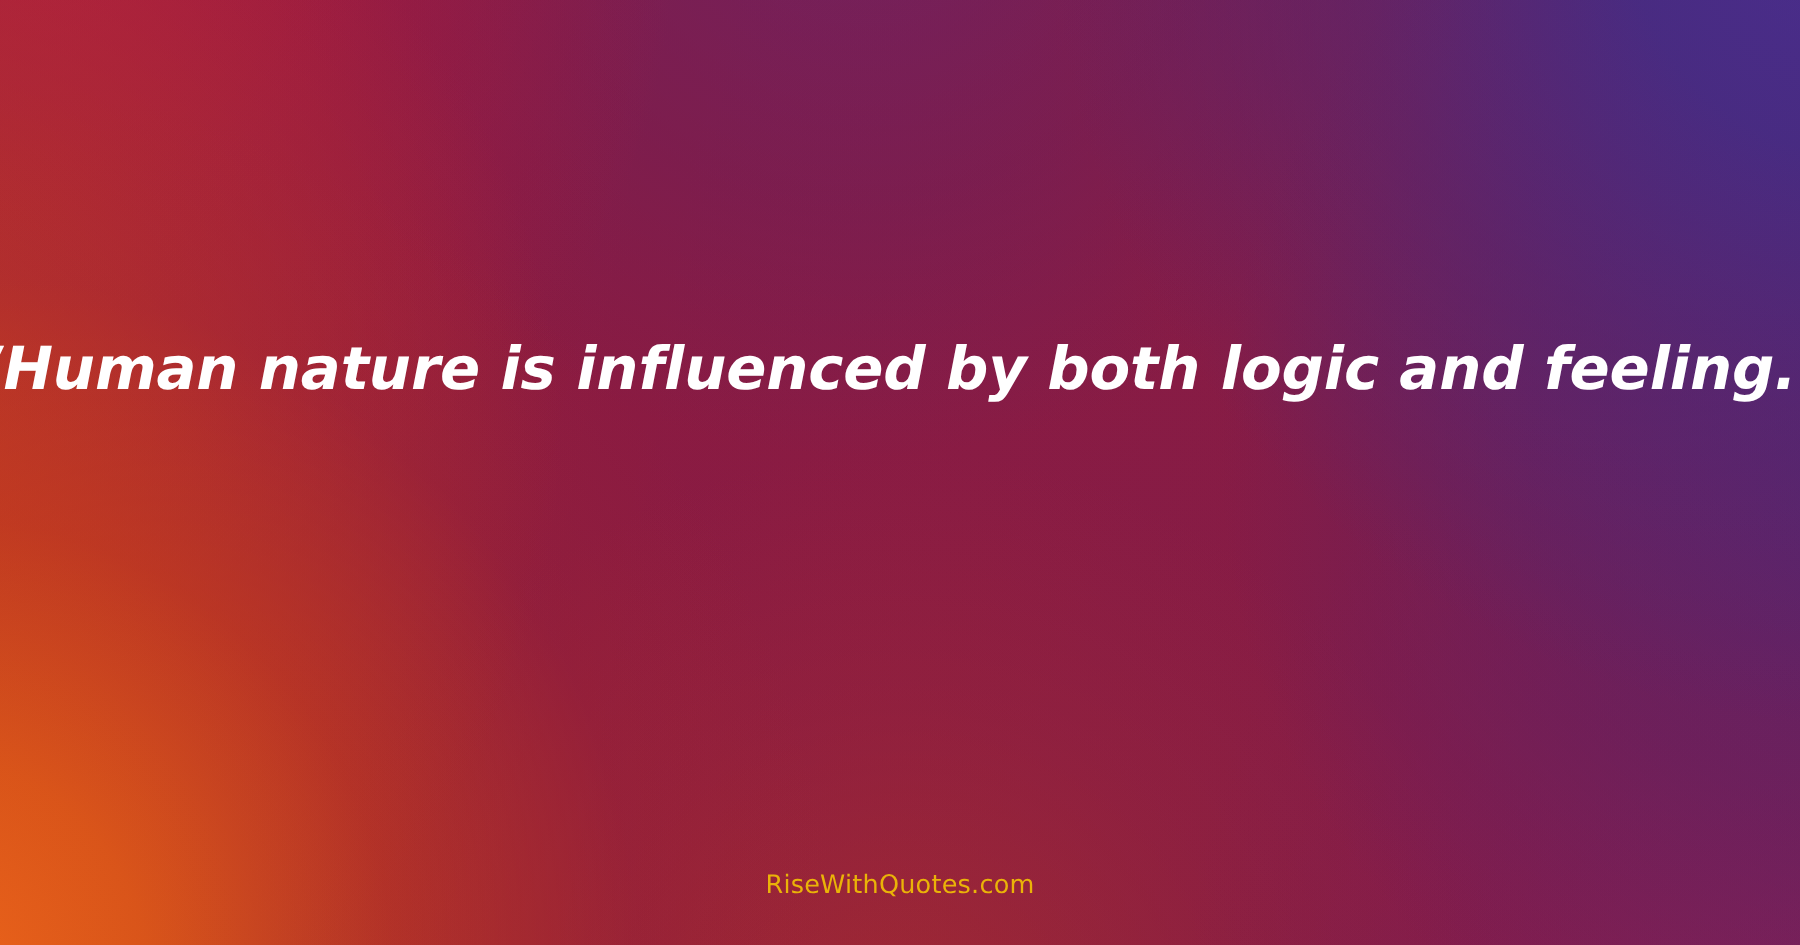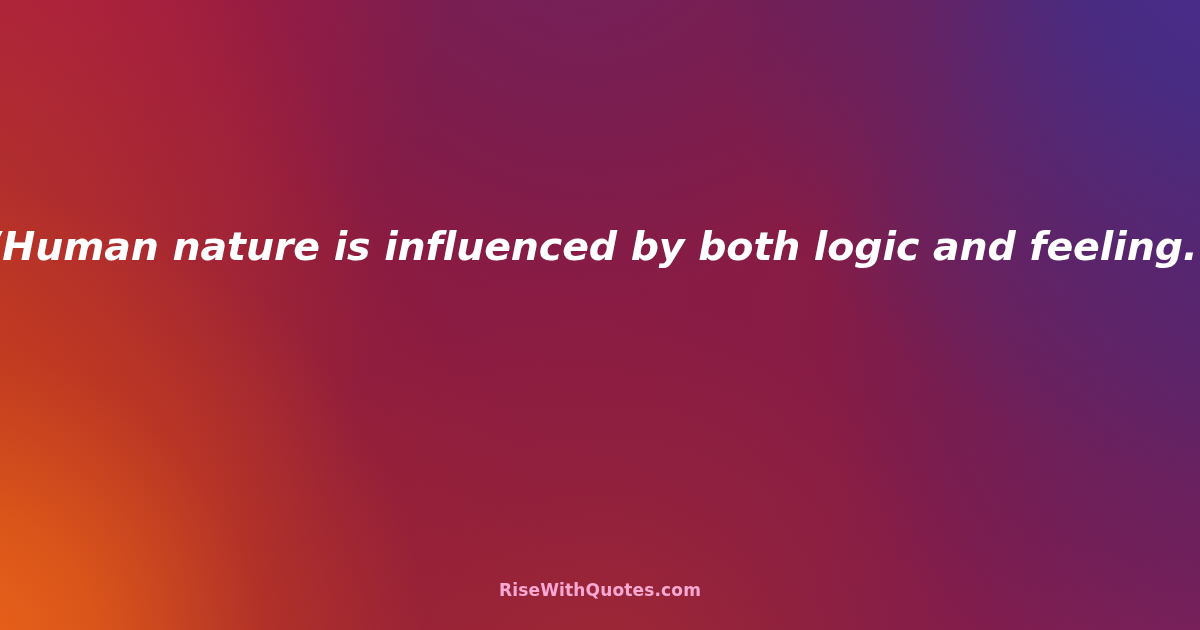--- a/index.html
+++ b/index.html
@@ -89,24 +89,24 @@
     left: 0;
     right: 0;
     top: 580px;
     display: flex;
     justify-content: center;
   }
 
   .footer-text {
     font-family: "DejaVu Sans", sans-serif;
     font-style: normal;
-    font-weight: 700;
+    font-weight: 400;
     font-size: 17px;
     letter-spacing: 0.15px;
-    color: #f9a8d4;
+    color: #eab308;
     text-align: center;
   }
 </style>
 </head>
 <body>
 
 <div class="poster">
 
   <div class="mesh"></div>
   <div class="mesh-soften"></div>

